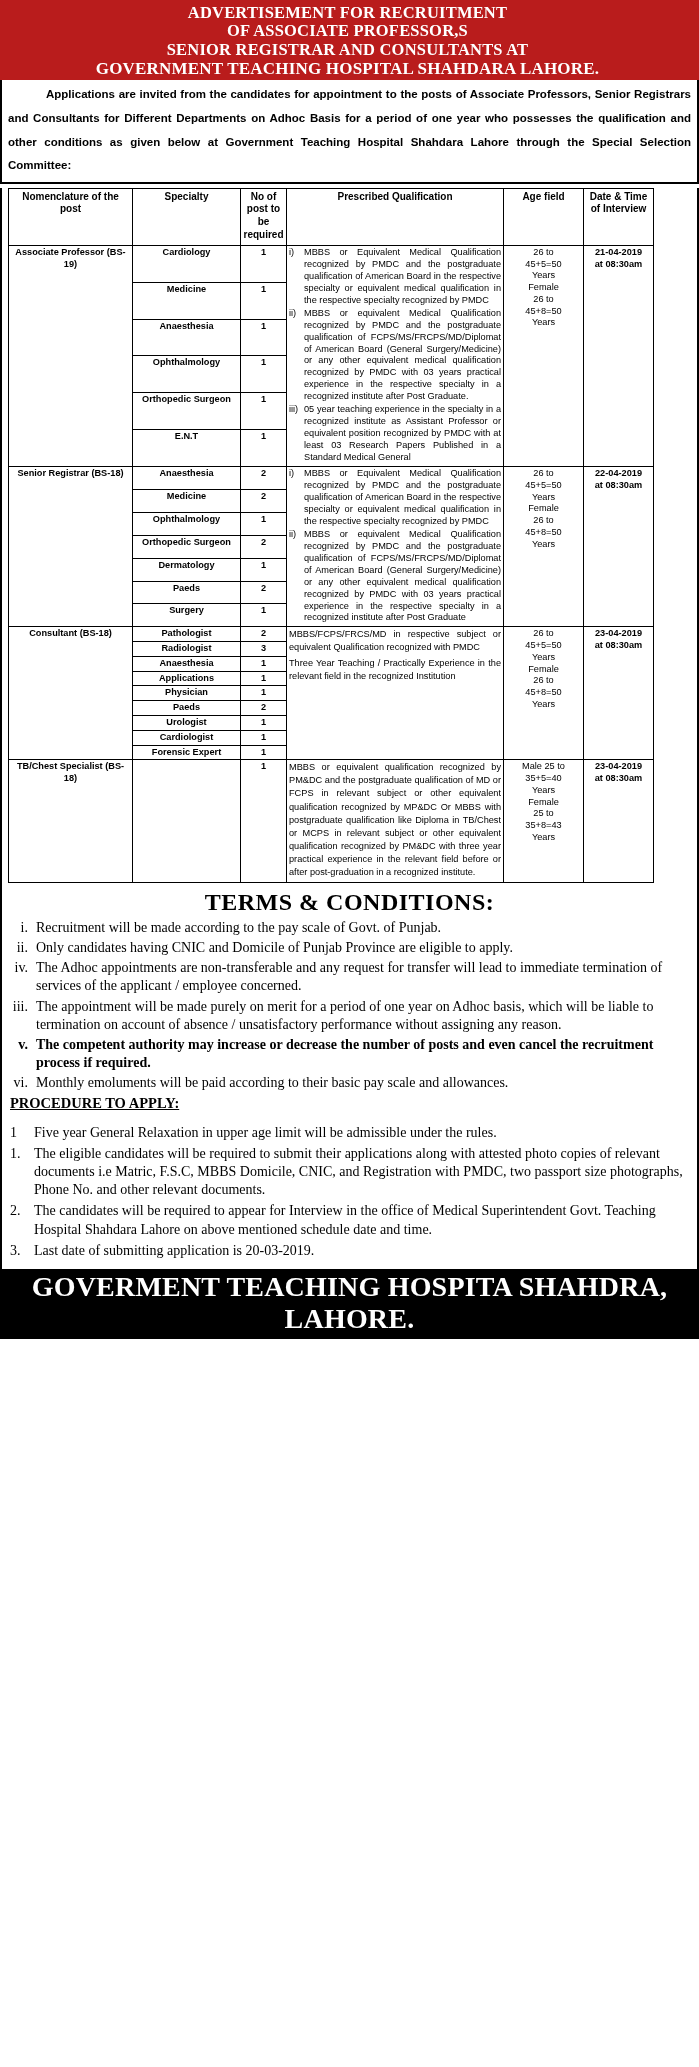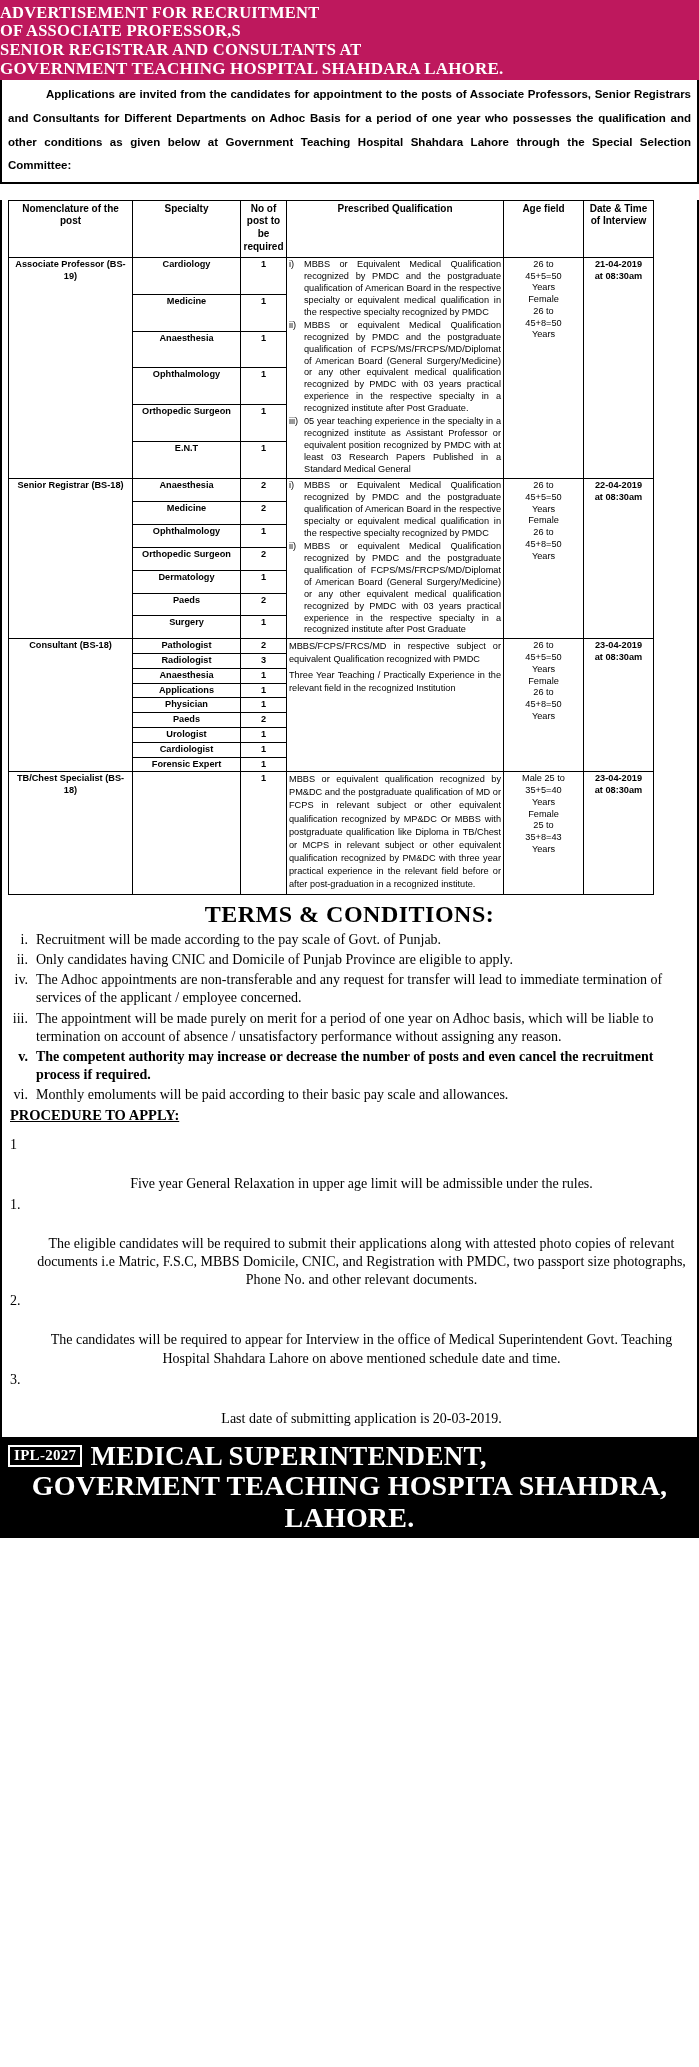--- a/index.html
+++ b/index.html
@@ -8,21 +8,21 @@
     width: 699px;
     background: #ffffff;
     font-family: "Liberation Sans", sans-serif;
     color: #000;
     -webkit-font-smoothing: none;
   }
   .page { width:699px; position:relative; background:#fff; }
 
   
   .masthead {
-    background:#be185d; color:#fff; 
+    background:#b91c1c; color:#fff; text-align:center;
     font-family:"Liberation Serif", serif;
     font-weight:bold;
     padding:4px 4px 2px 0;
     line-height:1.12;
   }
   .masthead .l1 { font-size:16.5px; letter-spacing:.2px; }
   .masthead .l2 { font-size:16.5px; letter-spacing:.2px; }
   .masthead .l3 { font-size:16.5px; letter-spacing:.2px; }
   .masthead .l4 { font-size:17px; letter-spacing:.2px; }
 
@@ -40,21 +40,21 @@
     line-height:2.05;
     text-align:justify;
     text-align-last:left;
   }
   .intro-wrap p.first { text-indent:38px; }
 
   
   table.main {
     border-collapse:collapse;
     width:601px;
-    margin:16px 6px 0 6px;
+    margin:4px 6px 0 6px;
     table-layout:fixed;
   }
   table.main th, table.main td {
     border:1px solid #000;
     vertical-align:top;
     padding:1px 2px;
     font-size:9.2px;
     line-height:1.28;
   }
   table.main th {
@@ -99,21 +99,21 @@
     font-family:"Liberation Serif", serif;
   }
   .t-item { display:flex; font-size:14px; line-height:1.30; margin-bottom:2px; }
   .t-item .mk { width:26px; flex:0 0 26px; text-align:right; padding-right:8px; }
   .t-item .tx { flex:1; text-align:left; }
   .t-item.bold .tx, .t-item.bold .mk { font-weight:bold; }
 
   .proc-title { font-size:14.5px; font-weight:bold; text-decoration:underline; margin:2px 0 12px 0; }
   .p-item { display:flex; font-size:14px; line-height:1.30; margin-bottom:3px; }
   .p-item .mk { width:24px; flex:0 0 24px; text-align:left; }
-  .p-item .tx { flex:1; text-align:center;margin-top:39px; }
+  .p-item .tx { flex:1; text-align:left; }
 
   
   .footer {
     background:#000; color:#fff;
     font-family:"Liberation Serif", serif;
     font-weight:bold;
     padding:2px 0 4px 0;
     position:relative;
   }
   .footer .row1 { display:flex; align-items:center; padding-left:8px; }
@@ -393,20 +393,16 @@
           <span class="tx">The candidates will be required to appear for Interview in the office of Medical Superintendent Govt. Teaching Hospital Shahdara Lahore on above mentioned schedule date and time.</span>
         </div>
         <div class="p-item">
           <span class="mk">3.</span>
           <span class="tx">Last date of submitting application is 20-03-2019.</span>
         </div>
       </div>
   </div>
 
   <div class="footer">
-    <div class="row1">
-      <span class="ipl">IPL-2027</span>
-      <span class="ms">MEDICAL SUPERINTENDENT,</span>
-    </div>
     <div class="row2">GOVERMENT TEACHING HOSPITA  SHAHDRA, LAHORE.</div>
   </div>
 
 </div>
 
 </body></html>

